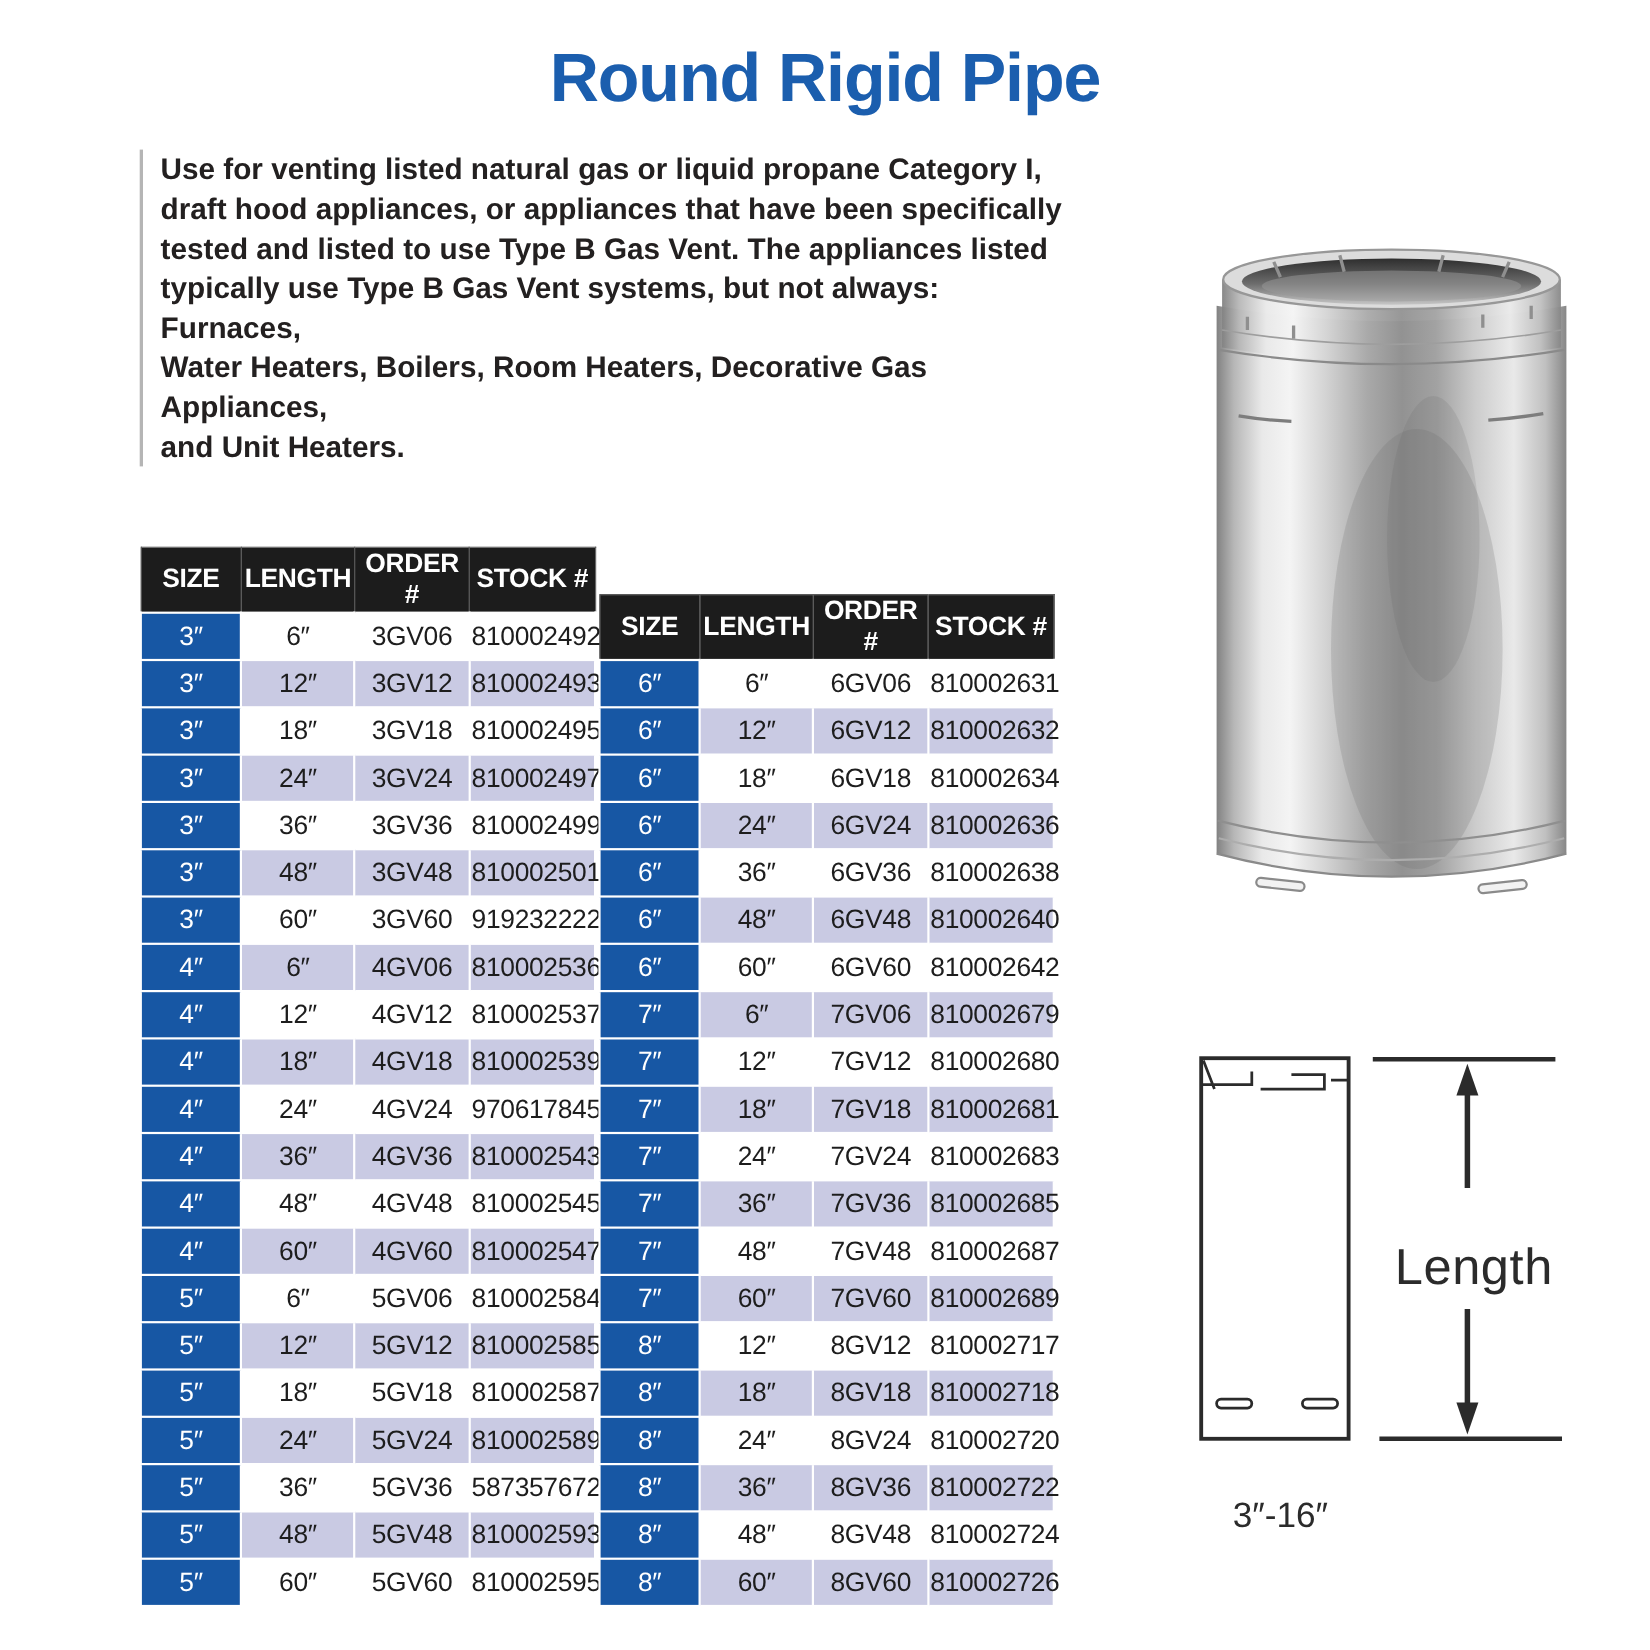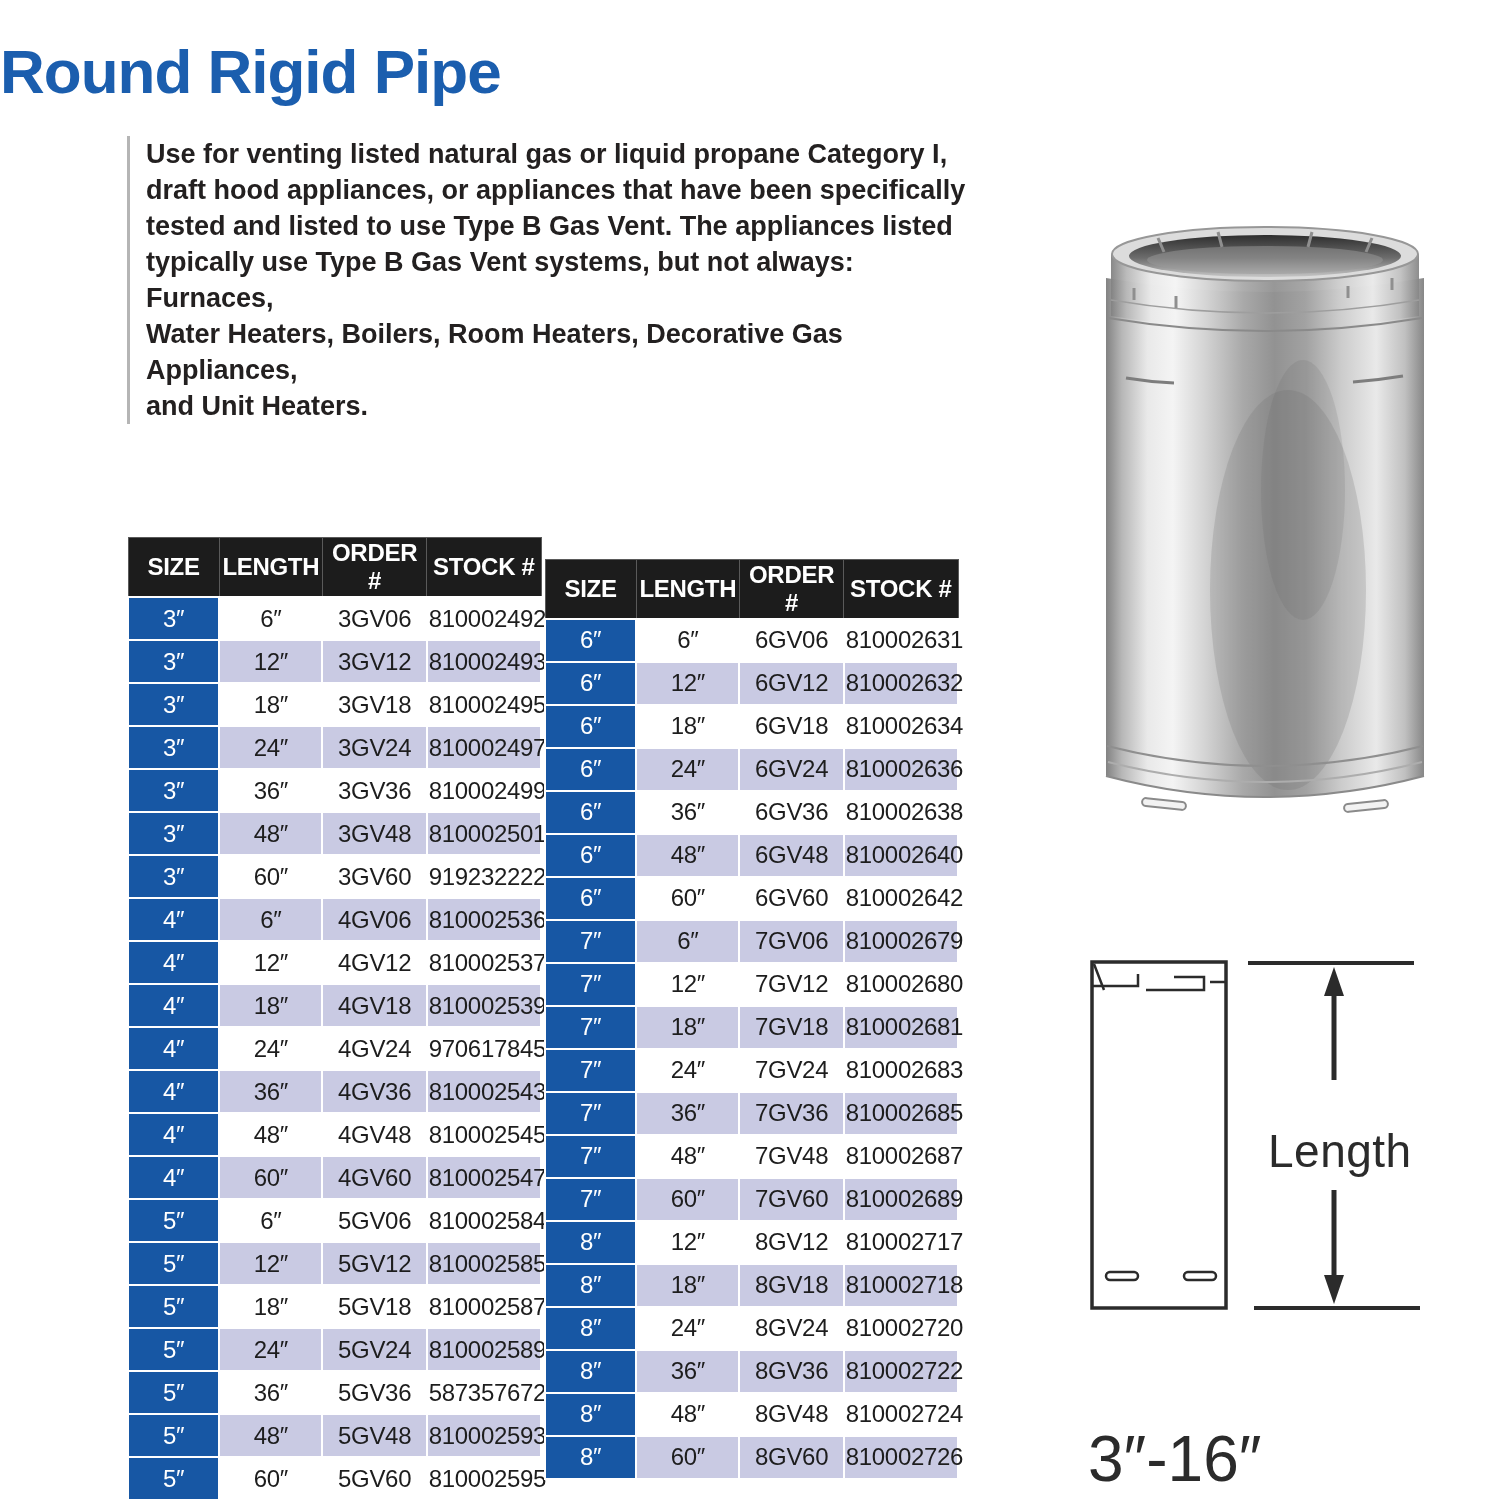--- a/index.html
+++ b/index.html
@@ -8,33 +8,33 @@
     --row-alt:#C9CAE3;
     --header-bg:#1C1C1C;
   }
   *{box-sizing:border-box;}
   html,body{margin:0;padding:0;}
   body{
     width:1500px;height:1500px;position:relative;background:#ffffff;
     font-family:"Liberation Sans", sans-serif;color:#232020;overflow:hidden;
   }
   .page-title{
-    position:absolute;top:36px;left:0;width:1500px;text-align:left;
+    position:absolute;top:36px;left:0;width:1500px;text-align:center;
     font-size:62px;font-weight:bold;color:var(--title-blue);letter-spacing:-1px;
   }
   .text-block{
     position:absolute;left:127px;top:136px;width:845px;
     border-left:3px solid #b5b5b5;padding-left:16px;font-weight:bold;
   }
   .text-block p{
     margin:0;font-size:27px;line-height:36px;white-space:pre-line;color:#232020;
   }
   .text-block p + p{margin-top:37px;}
   .tables-wrap{
-    position:absolute;left:127px;top:497px;display:flex;gap:2px;align-items:center;margin-top:40px;
+    position:absolute;left:127px;top:497px;display:flex;gap:2px;align-items:flex-end;
   }
   table.spec{
     border-collapse:collapse;table-layout:fixed;width:415px;
     border:1px solid #d8d8d8;
   }
   table.spec th{
     background:var(--header-bg);color:#ffffff;font-size:24px;font-weight:bold;
     height:40px;text-align:center;vertical-align:middle;
     border:1px solid #5a5a5a;letter-spacing:-0.3px;
   }
@@ -52,22 +52,22 @@
   table.spec th:nth-child(4){width:114px;}
   table.spec td.size-cell{background:var(--size-blue);color:#ffffff;}
   table.spec tbody tr:nth-child(even) td:not(.size-cell){background:var(--row-alt);}
   .pipe-photo{position:absolute;left:1098px;top:190px;}
   .length-diagram{position:absolute;left:1082px;top:950px;}
   .length-label{
     position:absolute;left:1268px;top:1124px;font-size:46px;color:#2b2b2b;
     letter-spacing:0.5px;
   }
   .size-range-label{
-    position:absolute;left:1088px;top:1422px;width:152px;text-align:right;
-    font-size:64px;color:#2b2b2b;
+    position:absolute;left:1088px;top:1359px;width:152px;text-align:center;
+    font-size:32px;color:#2b2b2b;
   }
 </style>
 </head>
 <body>
 
 <div class="page-title">Round Rigid Pipe</div>
 
 <div class="text-block">
   <p>Use for venting listed natural gas or liquid propane Category I,
 draft hood appliances, or appliances that have been  specifically

